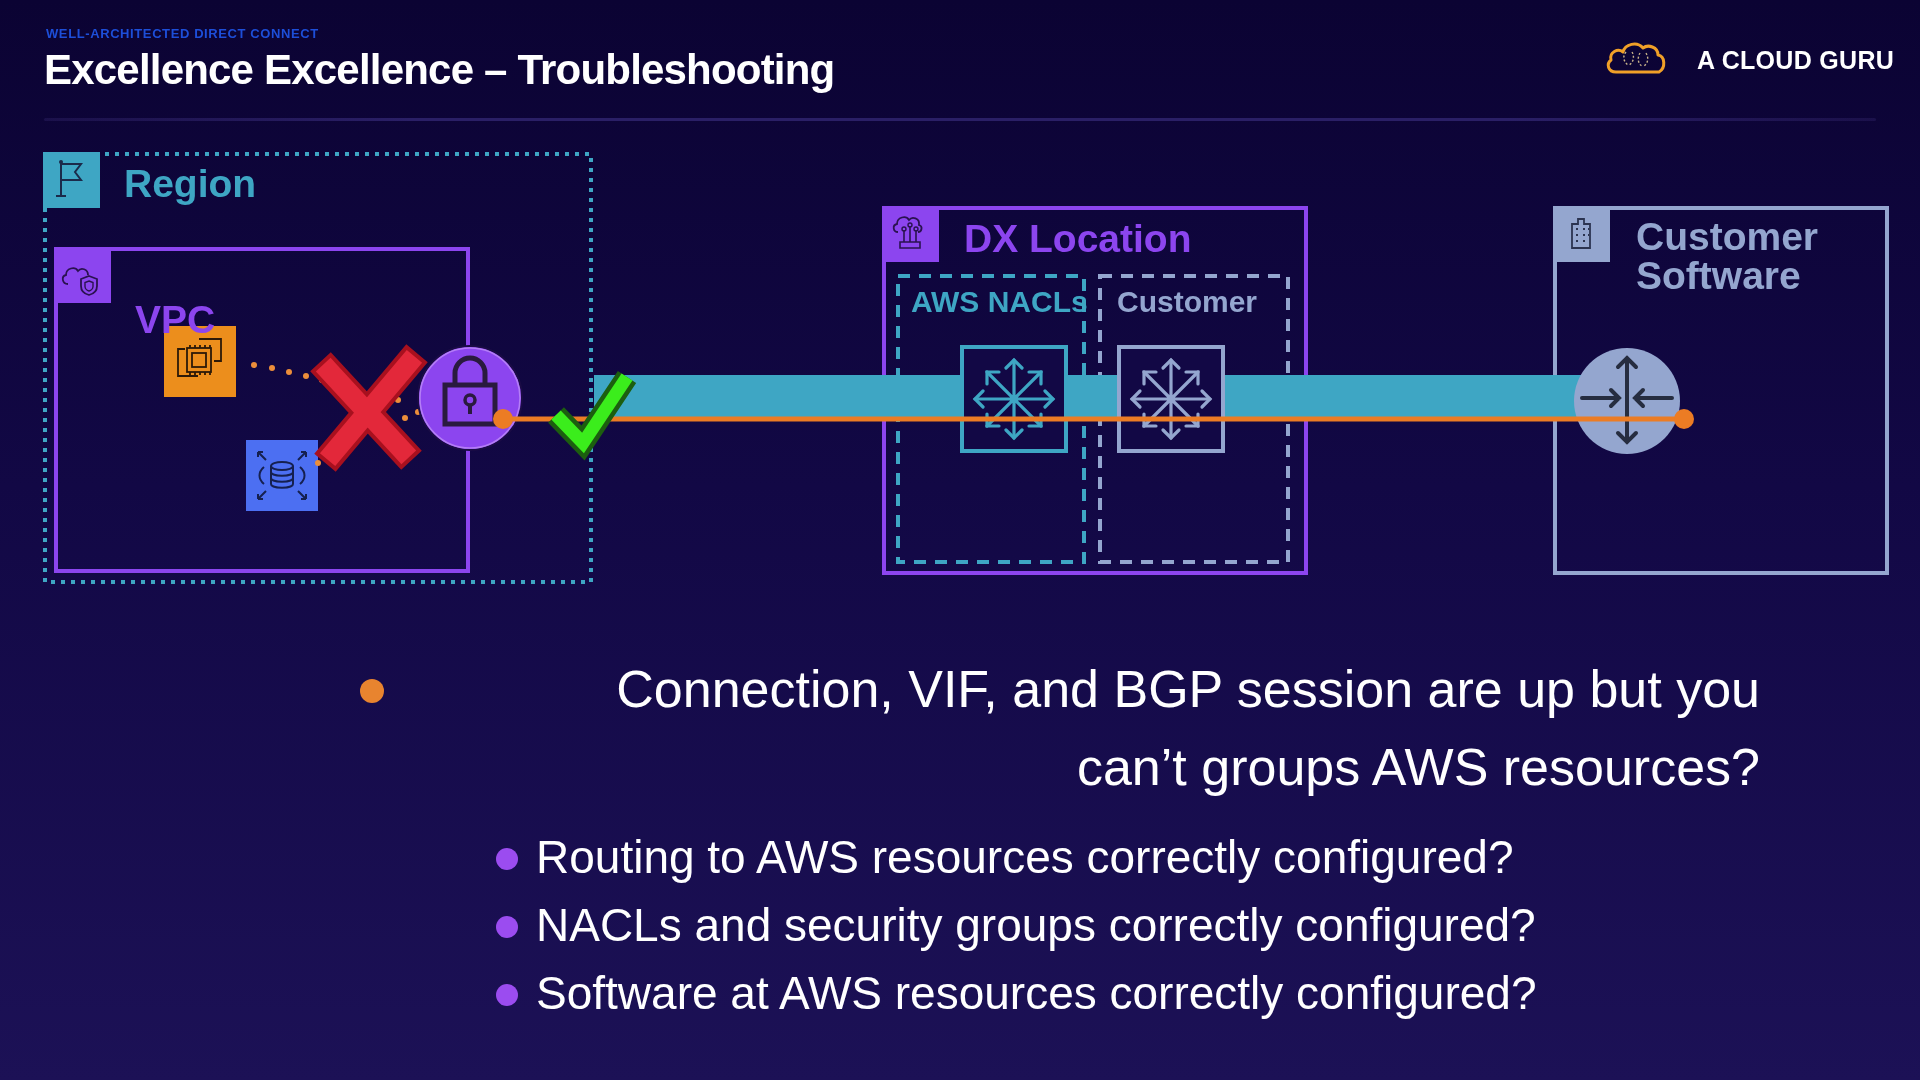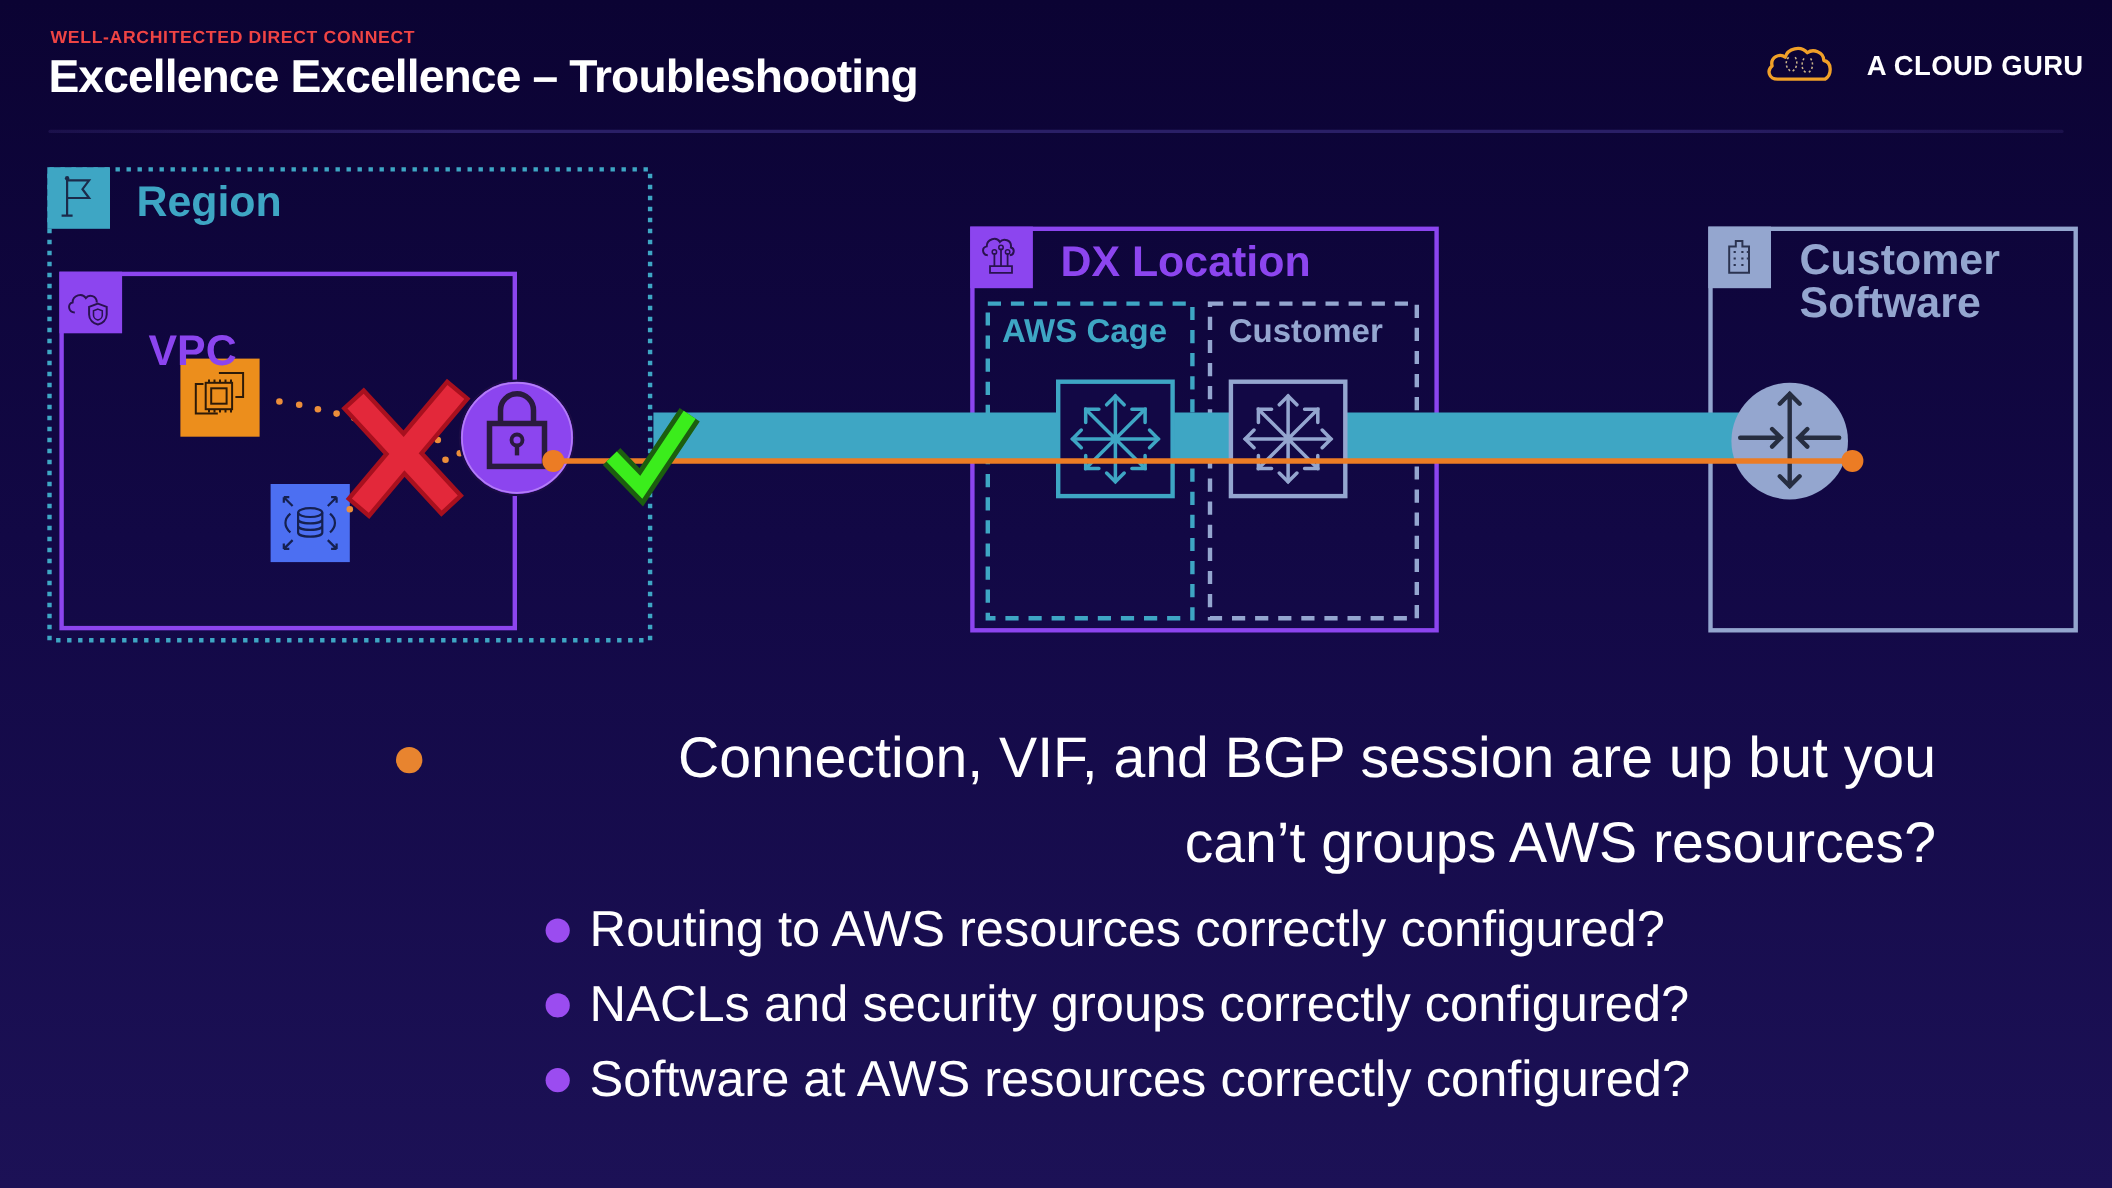--- a/index.html
+++ b/index.html
@@ -3,36 +3,36 @@
 <meta charset="utf-8">
 <style>
   html, body { margin:0; padding:0; }
   body {
     width:1920px; height:1080px; overflow:hidden; position:relative;
     background: linear-gradient(180deg, #0b0333 0%, #120845 45%, #1c1156 100%);
     font-family: "Liberation Sans", sans-serif;
     color:#fff;
   }
   .abs { position:absolute; }
-  .eyebrow { left:46px; top:26px; font-size:16px; font-weight:bold; letter-spacing:0.6px; color:#ef4444; }
+  .eyebrow { left:46px; top:26px; font-size:13px; font-weight:bold; letter-spacing:0.6px; color:#1d4ed8; }
   .title { left:44px; top:46px; font-size:42px; font-weight:bold; color:#ffffff; letter-spacing:-0.8px; }
   .logo { left:1604px; top:38px; height:44px; display:flex; align-items:center; }
   .logo-text { font-size:25px; font-weight:bold; color:#ffffff; margin-left:29px; letter-spacing:0.3px; }
   .divider { left:44px; top:118px; width:1832px; height:3px; background:linear-gradient(90deg, rgba(60,45,120,0.3), #2a1f66 20%, #2a1f66 80%, rgba(60,45,120,0.3)); border-radius:2px; }
 
   
   #diagram { position:absolute; left:0; top:0; width:1920px; height:620px; }
   .group-label { position:absolute; font-weight:bold; font-size:39px; }
 
   .bullets { left:360px; top:650px; width:1400px; }
   .b1 { position:relative; padding-left:46px; font-size:52px; line-height:78px; color:#ffffff;text-align:right; }
   .b1 .dot { position:absolute; left:0; top:29px; width:24px; height:24px; border-radius:50%; background:#e8842f; }
   .sub { position:relative; margin-left:132px; padding-left:44px; font-size:46px; line-height:68px; color:#ffffff; }
   .sub .dot { position:absolute; left:4px; top:25px; width:22px; height:22px; border-radius:50%; background:#9b4cf0; }
-  .sublist { margin-top:4px; }
+  .sublist { margin-top:17px; }
 </style>
 </head>
 <body>
 
 <div class="abs eyebrow">WELL-ARCHITECTED DIRECT CONNECT</div>
 <div class="abs title">Excellence Excellence – Troubleshooting</div>
 
 <div class="abs logo">
   <span>
     <svg width="64" height="40" viewBox="0 0 64 40">
@@ -167,21 +167,21 @@
 
   <g>
     <path d="M556 415 L583 443 L627 377" fill="none" stroke="#1c5e0f" stroke-width="22" stroke-linejoin="miter"></path>
     <path d="M556 415 L583 443 L627 377" fill="none" stroke="#3bed1c" stroke-width="13" stroke-linejoin="miter"></path>
   </g>
 </svg>
 
 <div class="group-label" style="left:124px; top:162px; color:#3ea6c4;">Region</div>
 <div class="group-label" style="left:135px; top:258px; color:#8c45ef;margin-top:40px;">VPC</div>
 <div class="group-label" style="left:964px; top:217px; color:#8c45ef;">DX Location</div>
-<div class="group-label" style="left:911px; top:285px; color:#3ea6c4; font-size:30px;">AWS Cage</div>
+<div class="group-label" style="left:911px; top:285px; color:#3ea6c4; font-size:30px;">AWS NACLs</div>
 <div class="group-label" style="left:1117px; top:285px; color:#94a6cf; font-size:30px;">Customer</div>
 <div class="group-label" style="left:1636px; top:217px; color:#94a6cf; line-height:39px;">
   <div>Customer</div>
   <div>Software</div>
 </div>
 
 <div class="abs bullets">
   <div class="b1">
     <span class="dot"></span>
     <div>Connection, VIF, and BGP session are up but you</div>

